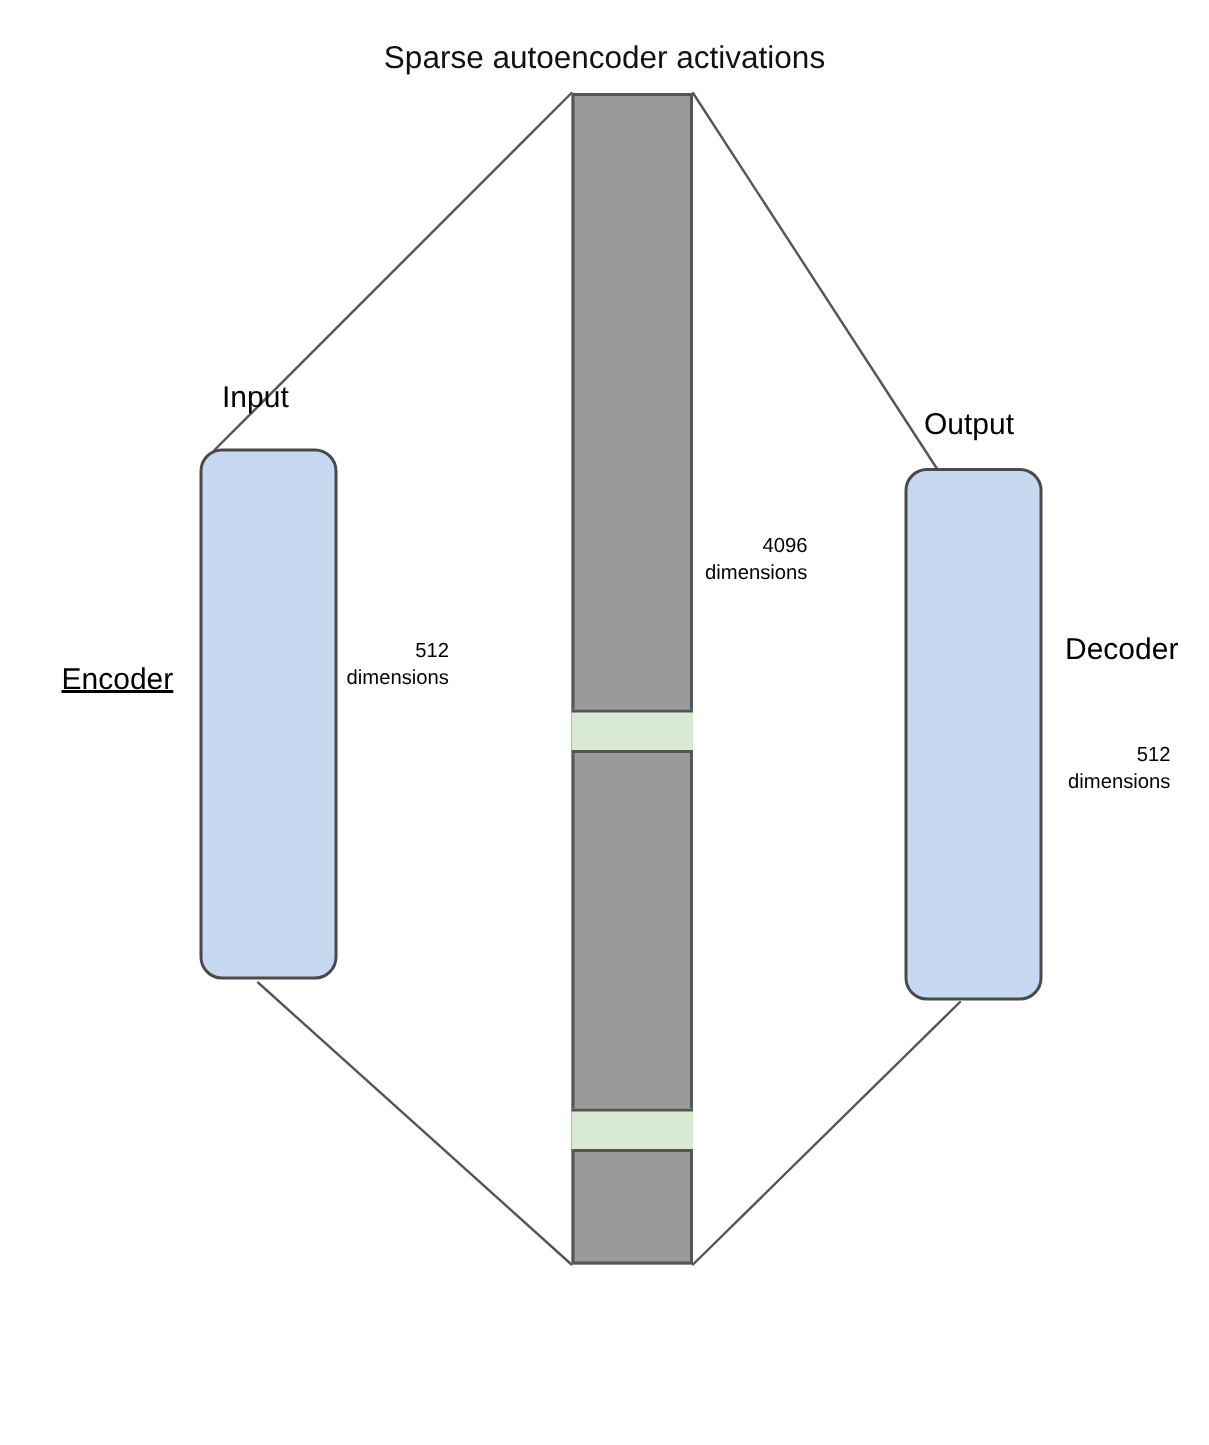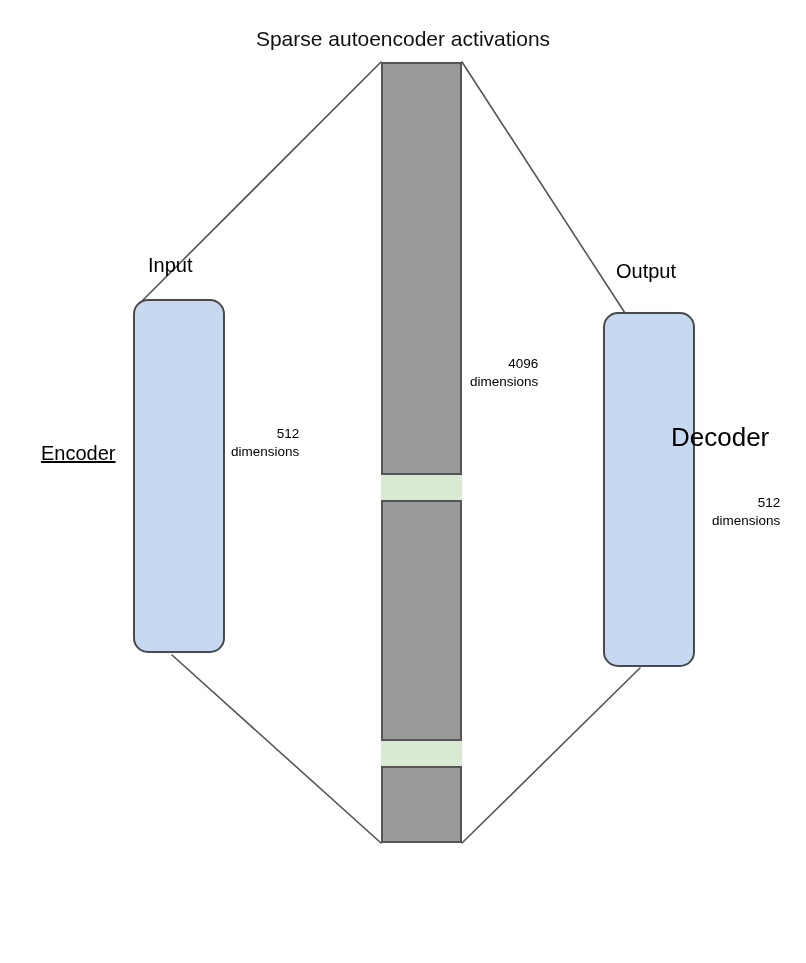--- a/index.html
+++ b/index.html
@@ -46,35 +46,35 @@
   }
 
   
   #label-input {
     left: 148px;
     top: 254px;
     font-size: 20px;
   }
   #label-output {
     left: 616px;
-    top: 260px;
+    top: 272px;
     font-size: 20px;
   }
 
   
   #label-encoder {
     left: 41px;
     top: 442px;
     font-size: 20px;
     text-decoration: underline;
   }
   #label-decoder {
-    left: 671px;
+    left: 710px;
     top: 422px;
-    font-size: 26px;
+    font-size: 20px;
   }
 
   
   .dims {
     font-size: 13.5px;
     color: #000000;
     line-height: 1.35;
   }
   #dims-input {
     left: 231px;

